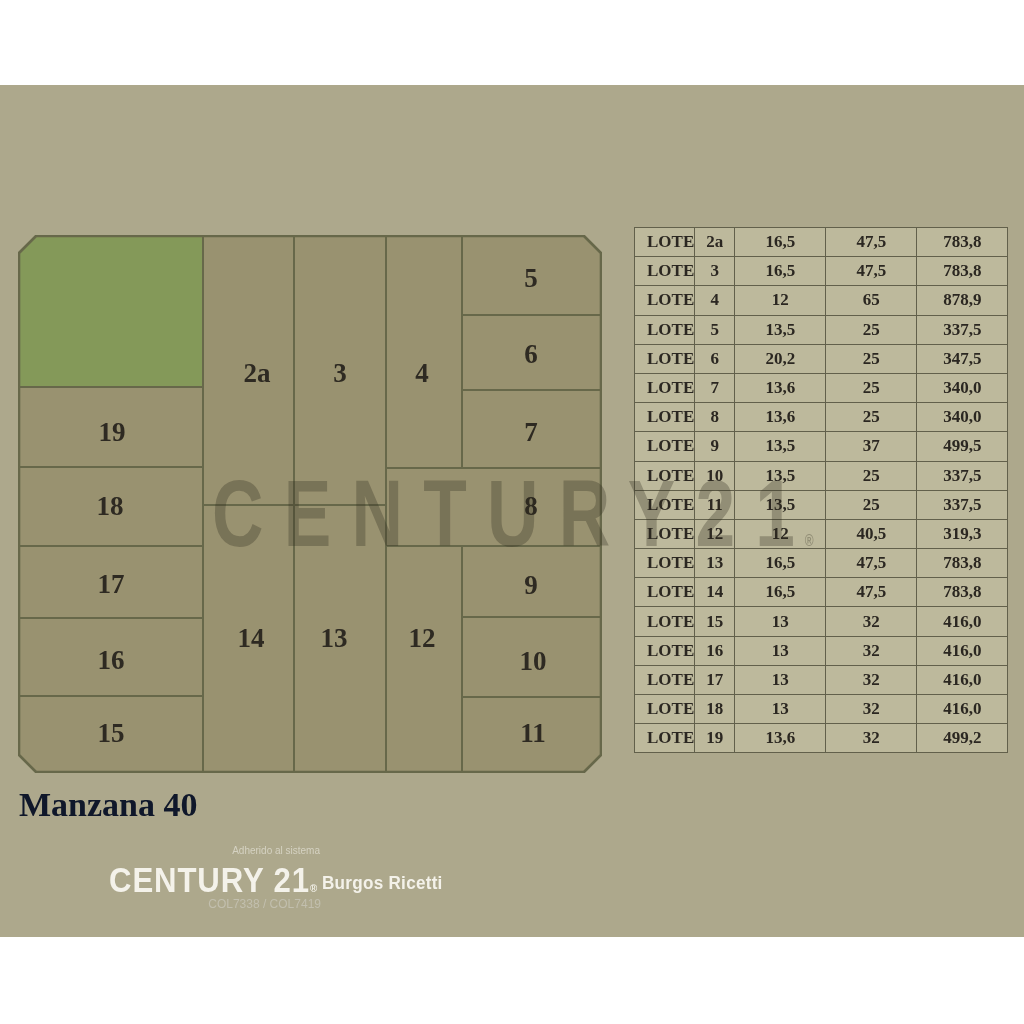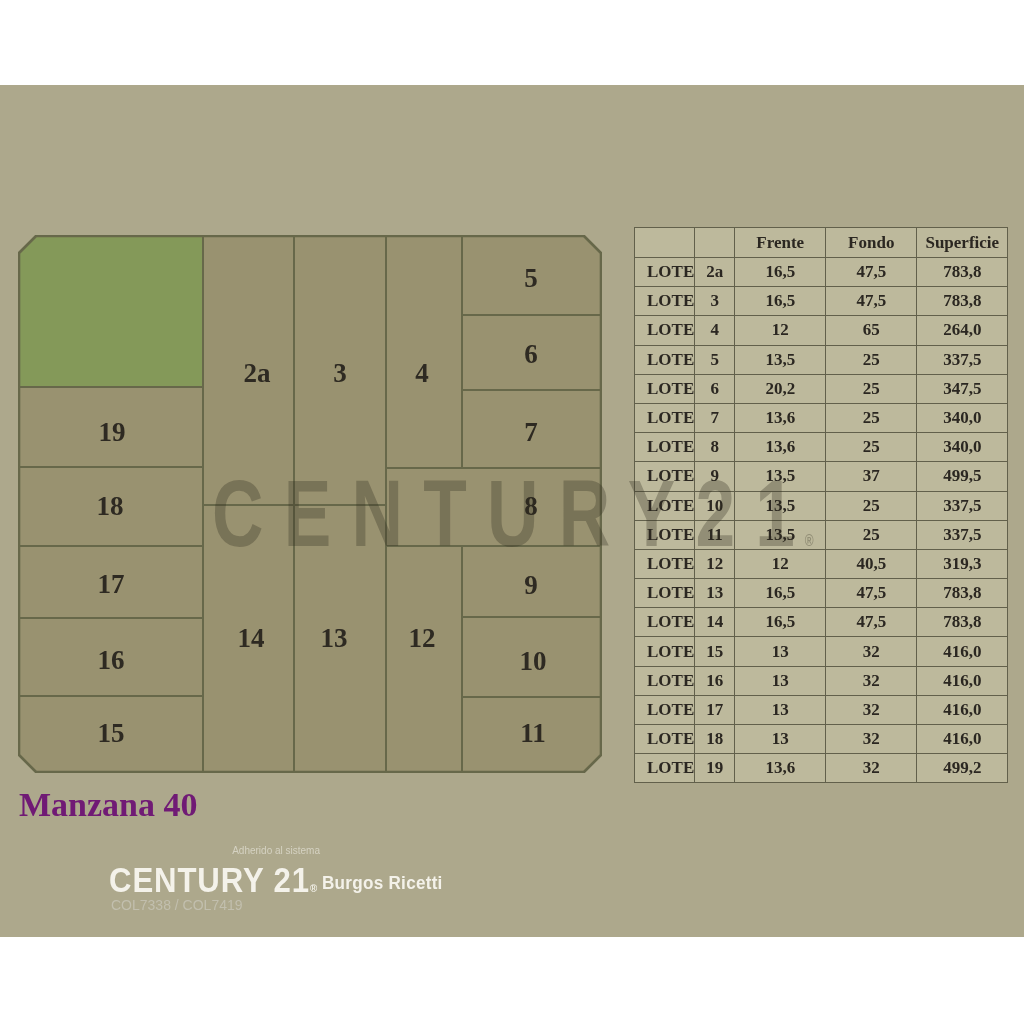--- a/index.html
+++ b/index.html
@@ -1,18 +1,18 @@
 <!DOCTYPE html>
 <html><head>
 <meta charset="utf-8">
 <style>
   html,body{margin:0;padding:0;width:1024px;height:1024px;background:#ffffff;overflow:hidden}
   body{position:relative;font-family:"Liberation Sans",sans-serif}
   .abs{position:absolute}
-  .sertxt{font-family:"Liberation Serif",serif;font-weight:bold;color:#701a75}
+  .sertxt{font-family:"Liberation Serif",serif;font-weight:bold;color:#0f172a}
   table{border-collapse:collapse;table-layout:fixed}
   td{border:1px solid #62604b;text-align:center;padding:0;overflow:hidden}
   td:first-child{text-align:center;padding-left:12px}
   tr{height:29.2px}
 </style>
 </head>
 <body>
 
 <div class="abs" style="left:0;top:85px;width:1024px;height:852px;background:#ada88c"></div>
 
@@ -119,27 +119,20 @@
 <table class="sertxt" style="font-size:17px;color:#2b2721;background:#bdb99c">
   <colgroup>
         <col style="width:60px">
         <col style="width:40px">
         <col style="width:91px">
         <col style="width:91px">
         <col style="width:91px">
       </colgroup>
 
   <tbody>
-        <tr style="height:30px">
-          <td></td>
-          <td></td>
-          <td>Frente</td>
-          <td>Fondo</td>
-          <td>Superficie</td>
-        </tr>
 
   <tr>
           <td>LOTE</td>
           <td>2a</td>
           <td>16,5</td>
           <td>47,5</td>
           <td>783,8</td>
         </tr>
 
   <tr>
@@ -148,21 +141,21 @@
           <td>16,5</td>
           <td>47,5</td>
           <td>783,8</td>
         </tr>
 
   <tr>
           <td>LOTE</td>
           <td>4</td>
           <td>12</td>
           <td>65</td>
-          <td>264,0</td>
+          <td>878,9</td>
         </tr>
 
   <tr>
           <td>LOTE</td>
           <td>5</td>
           <td>13,5</td>
           <td>25</td>
           <td>337,5</td>
         </tr>
 
@@ -284,13 +277,13 @@
 <div class="abs" style="left:212px;top:466px;font-family:'Liberation Sans',sans-serif;font-weight:bold;font-size:95px;letter-spacing:27px;color:rgba(45,43,30,0.30);white-space:nowrap;line-height:1;transform:scaleX(0.75);transform-origin:0 0">CENTURY21<span style="font-size:16px;letter-spacing:0;margin-left:-14px">®</span></div>
 
 <div class="abs sertxt" style="left:19px;top:786px;font-size:34px">Manzana 40</div>
 
 <div class="abs" style="left:110px;top:845px;width:210px;text-align:right;font-size:10px;color:#d5d2c2">Adherido al sistema</div>
 
 <div class="abs" style="left:109px;top:862px;font-weight:bold;font-size:35px;letter-spacing:1px;color:#f4f2ea;white-space:nowrap;line-height:1;transform:scaleX(0.89);transform-origin:0 0">CENTURY 21<span style="font-size:11px">®</span></div>
 
 <div class="abs" style="left:322px;top:873px;font-weight:bold;font-size:19px;letter-spacing:0.3px;color:#f4f2ea;white-space:nowrap;line-height:1;transform:scaleX(0.9);transform-origin:0 0">Burgos Ricetti</div>
 
-<div class="abs" style="left:111px;top:897px;width:210px;text-align:left;font-size:14px;color:#c2bfae">COL7338 / COL7419</div>
+<div class="abs" style="left:111px;top:897px;width:210px;text-align:right;font-size:12px;color:#c2bfae">COL7338 / COL7419</div>
 
 </body></html>

